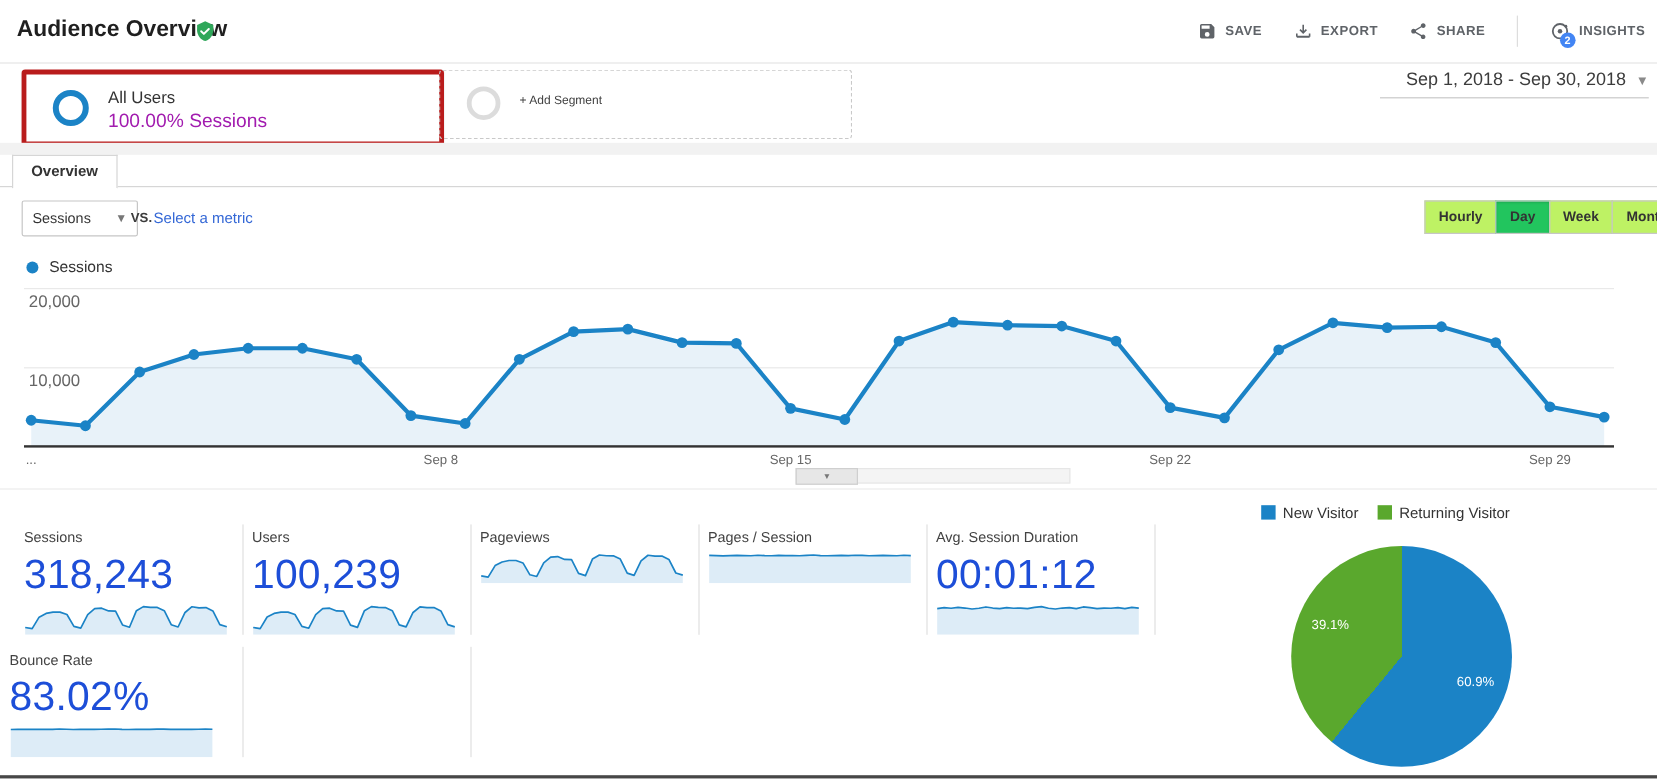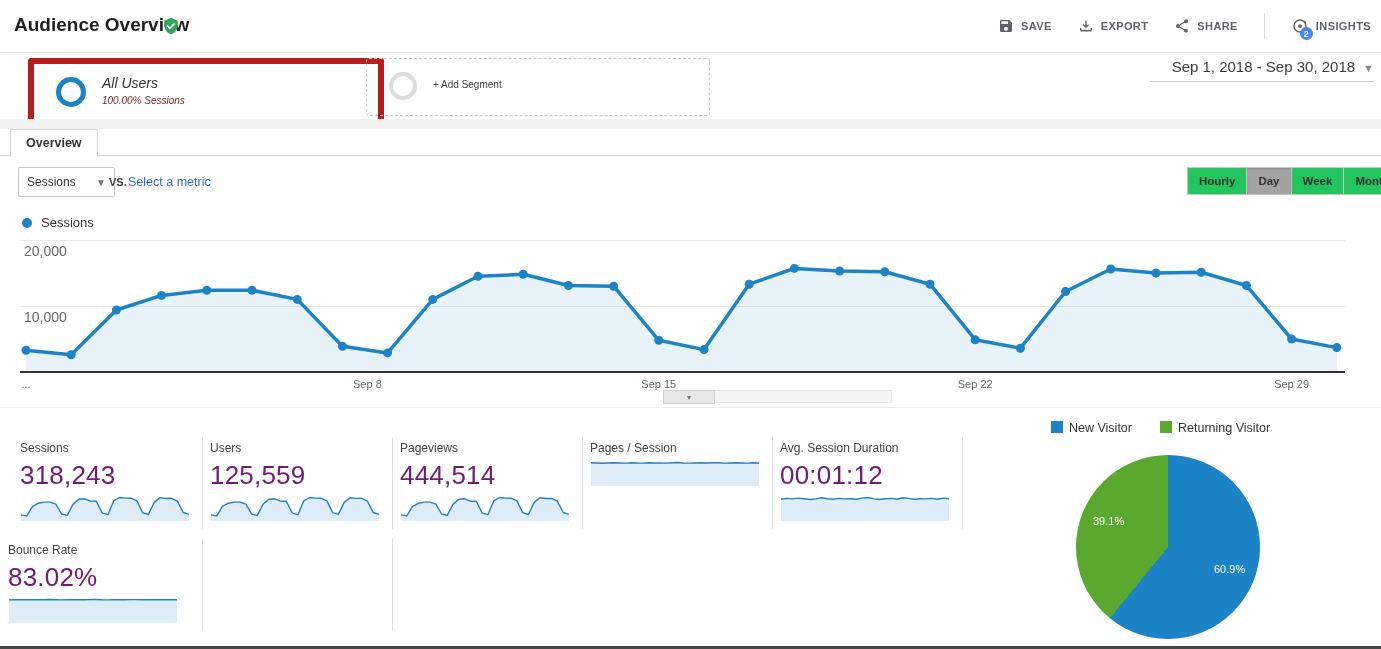--- a/index.html
+++ b/index.html
@@ -11,68 +11,68 @@
   .badge{position:absolute;left:162px;top:16px;width:18px;height:20px;}
   .toolbar{position:absolute;right:10px;top:0;height:52px;display:flex;align-items:center;gap:26px;}
   .tbtn{display:flex;align-items:center;gap:7px;font-size:11px;font-weight:bold;color:#5f6368;
         letter-spacing:.4px;cursor:pointer;position:relative;}
   .tbtn svg{display:block;}
   .tdiv{width:1px;height:26px;background:#ddd;}
   .insbadge{position:absolute;left:9px;top:10px;width:13px;height:13px;border-radius:50%;
             background:#4285f4;color:#fff;font-size:9px;font-weight:bold;display:flex;
             align-items:center;justify-content:center;letter-spacing:0;}
   
-  .segcard{position:absolute;left:28px;top:58px;width:344px;height:56px;background:#fff;
-           border:6px solid #b91c1c;border-radius:3px;box-shadow:0 1px 1px rgba(0,0,0,.05);cursor:pointer;font-style:italic;}
+  .segcard{position:absolute;left:18px;top:58px;width:344px;height:56px;background:#fff;
+           border:4px solid #b91c1c;border-radius:3px;box-shadow:0 1px 1px rgba(0,0,0,.05);cursor:pointer;}
   .ring{position:absolute;left:22px;top:13px;width:20px;height:20px;border:5px solid #1b83c6;border-radius:50%;}
   .segname{position:absolute;left:68px;top:11px;font-size:14px;color:#333;}
-  .segsub{position:absolute;left:68px;top:31px;font-size:10px;color:#7f1d1d;}
+  .segsub{position:absolute;left:68px;top:31px;font-size:16px;color:#a21caf;}
   .addcard{position:absolute;left:366px;top:58px;width:342px;height:56px;border:1px dashed #c9c9c9;
            border-radius:3px;cursor:pointer;}
   .ring2{position:absolute;left:22px;top:13px;width:20px;height:20px;border:4px solid #dcdcdc;border-radius:50%;}
   .addlbl{position:absolute;left:66px;top:20px;font-size:10px;color:#404040;}
   .daterange{position:absolute;left:1150px;top:58px;width:224px;border-bottom:1px solid #c9c9c9;
              padding-bottom:6px;text-align:right;font-size:15px;color:#3c3c3c;cursor:pointer;}
   .daterange .car{color:#8a8a8a;font-size:11px;margin-left:8px;}
   
   .graystrip{position:absolute;left:0;top:119px;width:1381px;height:10px;background:#f2f2f2;}
   .tabline{position:absolute;left:0;top:155px;width:1381px;height:1px;background:#d6d6d6;}
   .tab{position:absolute;left:10px;top:129px;height:26px;padding:0 15px;background:#fff;
        border:1px solid #d6d6d6;border-bottom:1px solid #fff;z-index:2;font-size:12.5px;font-weight:bold;
        display:flex;align-items:center;cursor:pointer;}
   
   .mselect{position:absolute;left:18px;top:167px;width:79px;height:28px;background:#fff;border:1px solid #c6c6c6;
            border-radius:2px;font-size:12px;color:#333;display:flex;align-items:center;padding:0 8px;cursor:pointer;}
   .mselect .car{margin-left:auto;color:#777;font-size:10px;}
   .vs{position:absolute;left:109px;top:176px;font-size:11px;font-weight:bold;color:#3c3c3c;text-transform:uppercase;text-align:right;}
   .metlink{position:absolute;left:128px;top:175px;font-size:12.5px;color:#3367d6;cursor:pointer;}
   .granbar{position:absolute;left:1188px;top:167px;display:flex;}
-  .gbtn{height:26px;line-height:26px;padding:0 11px;border:1px solid #c6c6c6;margin-left:-1px;background:#22c55e;
+  .gbtn{height:26px;line-height:26px;padding:0 11px;border:1px solid #c6c6c6;margin-left:-1px;background:#bef264;
         font-size:11.5px;font-weight:bold;color:#333;cursor:pointer;}
-  .gbtn.sel{background:#a3a3a3;box-shadow:inset 0 1px 2px rgba(0,0,0,.15);}
+  .gbtn.sel{background:#22c55e;box-shadow:inset 0 1px 2px rgba(0,0,0,.15);}
   
   .leg{position:absolute;left:22px;top:215px;display:flex;align-items:center;gap:9px;font-size:13px;color:#333;}
   .legdot{width:10px;height:10px;border-radius:50%;background:#1b83c6;}
   .grid{position:absolute;left:20px;width:1325px;height:1px;background:#e9e9e9;}
   .ylab{position:absolute;left:24px;font-size:14px;color:#666;}
   .baseline{position:absolute;left:20px;top:371px;width:1325px;height:2px;background:#333;}
   #main-chart{position:absolute;left:20px;top:234px;width:1325px;height:139px;}
   .xlab{position:absolute;top:378px;font-size:11px;color:#666;transform:translateX(-50%);}
   .expbar{position:absolute;left:663px;top:390px;width:227px;height:11px;background:#f4f4f4;border:1px solid #e6e6e6;}
   .exp{position:absolute;left:663px;top:390px;width:50px;height:12px;background:#e7e7e7;border:1px solid #cfcfcf;
        color:#777;font-size:7px;display:flex;align-items:center;justify-content:center;cursor:pointer;}
   .secline{position:absolute;left:0;top:407px;width:1381px;height:1px;background:#ececec;}
   
   .card{position:absolute;width:175px;}
   .clabel{font-size:12px;color:#424242;margin-bottom:5px;}
-  .cvalue{font-size:26px;color:#701a75;letter-spacing:.2px;margin-bottom:4px;}
+  .cvalue{font-size:34px;color:#1d4ed8;letter-spacing:.2px;margin-bottom:4px;}
   .spark{display:block;width:170px;height:26px;}
   .vsep{position:absolute;width:1px;background:#e0e0e0;height:92px;}
   
-  .pieleg{position:absolute;left:1051px;top:421px;display:flex;align-items:center;gap:28px;font-size:12.5px;color:#333;}
+  .pieleg{position:absolute;left:1051px;top:421px;display:flex;align-items:center;gap:16px;font-size:12.5px;color:#333;}
   .pieleg .sw{width:12px;height:12px;display:inline-block;margin-right:6px;vertical-align:-1px;}
   #pie{position:absolute;left:1076px;top:455px;width:184px;height:184px;border-radius:50%;}
   .pielab{position:absolute;color:#fff;font-size:11px;}
   .botbar{position:absolute;left:0;top:646px;width:1381px;height:3px;background:#474747;}
 </style>
 </head>
 <body>
 
 <div class="app">
 
@@ -214,29 +214,28 @@
   <div class="card" style="left:20px;top:441px">
     <div class="clabel">Sessions</div>
     <div class="cvalue">318,243</div>
     <svg class="spark" viewBox="0 0 170 26">
         <path d="M1,26 L1.0,19.9 L6.8,20.9 L12.6,11.3 L18.4,8.2 L24.2,7.1 L30.0,7.1 L35.8,9.1 L41.6,19.0 L47.3,20.4 L53.1,9.1 L58.9,4.2 L64.7,3.8 L70.5,6.1 L76.3,6.3 L82.1,17.8 L87.9,19.7 L93.7,5.9 L99.5,2.5 L105.3,3.1 L111.1,3.2 L116.9,5.9 L122.7,17.6 L128.4,19.5 L134.2,7.4 L140.0,2.6 L145.8,3.5 L151.6,3.3 L157.4,6.1 L163.2,17.5 L169.0,19.3 L169,26 Z" fill="#ddecf7"></path>
         <polyline points="1.0,19.9 6.8,20.9 12.6,11.3 18.4,8.2 24.2,7.1 30.0,7.1 35.8,9.1 41.6,19.0 47.3,20.4 53.1,9.1 58.9,4.2 64.7,3.8 70.5,6.1 76.3,6.3 82.1,17.8 87.9,19.7 93.7,5.9 99.5,2.5 105.3,3.1 111.1,3.2 116.9,5.9 122.7,17.6 128.4,19.5 134.2,7.4 140.0,2.6 145.8,3.5 151.6,3.3 157.4,6.1 163.2,17.5 169.0,19.3" fill="none" stroke="#1b83c6" stroke-width="1.4" stroke-linejoin="round"></polyline>
       </svg>
   </div>
   <div class="card" style="left:210px;top:441px">
     <div class="clabel">Users</div>
-    <div class="cvalue">125,559</div>
+    <div class="cvalue">100,239</div>
     <svg class="spark" viewBox="0 0 170 26">
         <path d="M1,26 L1.0,19.9 L6.8,20.9 L12.6,11.2 L18.4,8.2 L24.2,7.1 L30.0,7.1 L35.8,9.1 L41.6,19.0 L47.3,20.5 L53.1,9.1 L58.9,4.2 L64.7,3.8 L70.5,6.1 L76.3,6.3 L82.1,17.9 L87.9,19.8 L93.7,5.9 L99.5,2.5 L105.3,3.1 L111.1,3.3 L116.9,5.9 L122.7,17.7 L128.4,19.4 L134.2,7.4 L140.0,2.7 L145.8,3.4 L151.6,3.3 L157.4,6.1 L163.2,17.5 L169.0,19.4 L169,26 Z" fill="#ddecf7"></path>
         <polyline points="1.0,19.9 6.8,20.9 12.6,11.2 18.4,8.2 24.2,7.1 30.0,7.1 35.8,9.1 41.6,19.0 47.3,20.5 53.1,9.1 58.9,4.2 64.7,3.8 70.5,6.1 76.3,6.3 82.1,17.9 87.9,19.8 93.7,5.9 99.5,2.5 105.3,3.1 111.1,3.3 116.9,5.9 122.7,17.7 128.4,19.4 134.2,7.4 140.0,2.7 145.8,3.4 151.6,3.3 157.4,6.1 163.2,17.5 169.0,19.4" fill="none" stroke="#1b83c6" stroke-width="1.4" stroke-linejoin="round"></polyline>
       </svg>
   </div>
   <div class="card" style="left:400px;top:441px">
     <div class="clabel">Pageviews</div>
-    <div class="cvalue">444,514</div>
     <svg class="spark" viewBox="0 0 170 26">
         <path d="M1,26 L1.0,19.9 L6.8,20.9 L12.6,11.3 L18.4,8.3 L24.2,7.1 L30.0,7.1 L35.8,9.1 L41.6,19.0 L47.3,20.4 L53.1,9.1 L58.9,4.2 L64.7,3.8 L70.5,6.2 L76.3,6.3 L82.1,17.8 L87.9,19.7 L93.7,5.9 L99.5,2.5 L105.3,3.1 L111.1,3.2 L116.9,5.9 L122.7,17.6 L128.4,19.5 L134.2,7.4 L140.0,2.7 L145.8,3.5 L151.6,3.4 L157.4,6.2 L163.2,17.5 L169.0,19.3 L169,26 Z" fill="#ddecf7"></path>
         <polyline points="1.0,19.9 6.8,20.9 12.6,11.3 18.4,8.3 24.2,7.1 30.0,7.1 35.8,9.1 41.6,19.0 47.3,20.4 53.1,9.1 58.9,4.2 64.7,3.8 70.5,6.2 76.3,6.3 82.1,17.8 87.9,19.7 93.7,5.9 99.5,2.5 105.3,3.1 111.1,3.2 116.9,5.9 122.7,17.6 128.4,19.5 134.2,7.4 140.0,2.7 145.8,3.5 151.6,3.4 157.4,6.2 163.2,17.5 169.0,19.3" fill="none" stroke="#1b83c6" stroke-width="1.4" stroke-linejoin="round"></polyline>
       </svg>
   </div>
   <div class="card" style="left:590px;top:441px">
     <div class="clabel">Pages / Session</div>
     <svg class="spark" viewBox="0 0 170 26">
         <path d="M1,26 L1.0,2.8 L6.8,3.0 L12.6,3.3 L18.4,3.0 L24.2,2.8 L30.0,3.0 L35.8,3.1 L41.6,2.7 L47.3,3.0 L53.1,3.1 L58.9,2.8 L64.7,3.0 L70.5,3.0 L76.3,3.1 L82.1,2.8 L87.9,2.5 L93.7,3.0 L99.5,3.1 L105.3,3.0 L111.1,2.8 L116.9,3.0 L122.7,2.7 L128.4,2.8 L134.2,3.1 L140.0,3.0 L145.8,2.8 L151.6,3.0 L157.4,3.1 L163.2,2.7 L169.0,3.0 L169,26 Z" fill="#ddecf7"></path>
         <polyline points="1.0,2.8 6.8,3.0 12.6,3.3 18.4,3.0 24.2,2.8 30.0,3.0 35.8,3.1 41.6,2.7 47.3,3.0 53.1,3.1 58.9,2.8 64.7,3.0 70.5,3.0 76.3,3.1 82.1,2.8 87.9,2.5 93.7,3.0 99.5,3.1 105.3,3.0 111.1,2.8 116.9,3.0 122.7,2.7 128.4,2.8 134.2,3.1 140.0,3.0 145.8,2.8 151.6,3.0 157.4,3.1 163.2,2.7 169.0,3.0" fill="none" stroke="#1b83c6" stroke-width="1.4" stroke-linejoin="round"></polyline>

